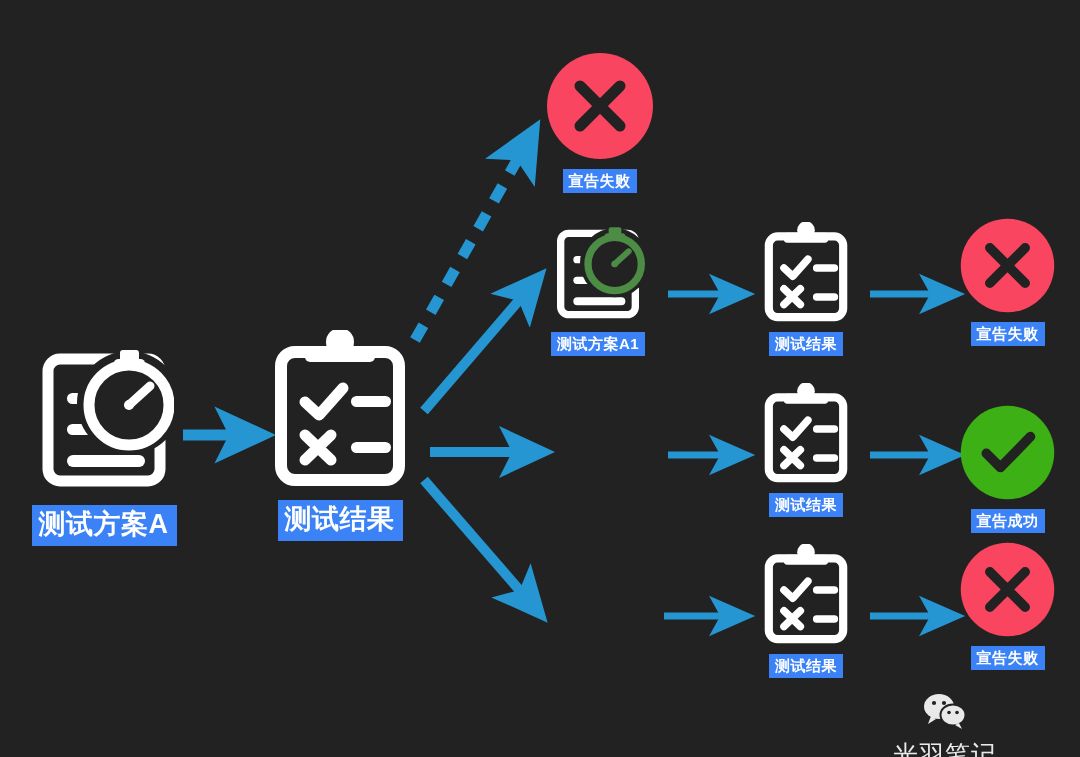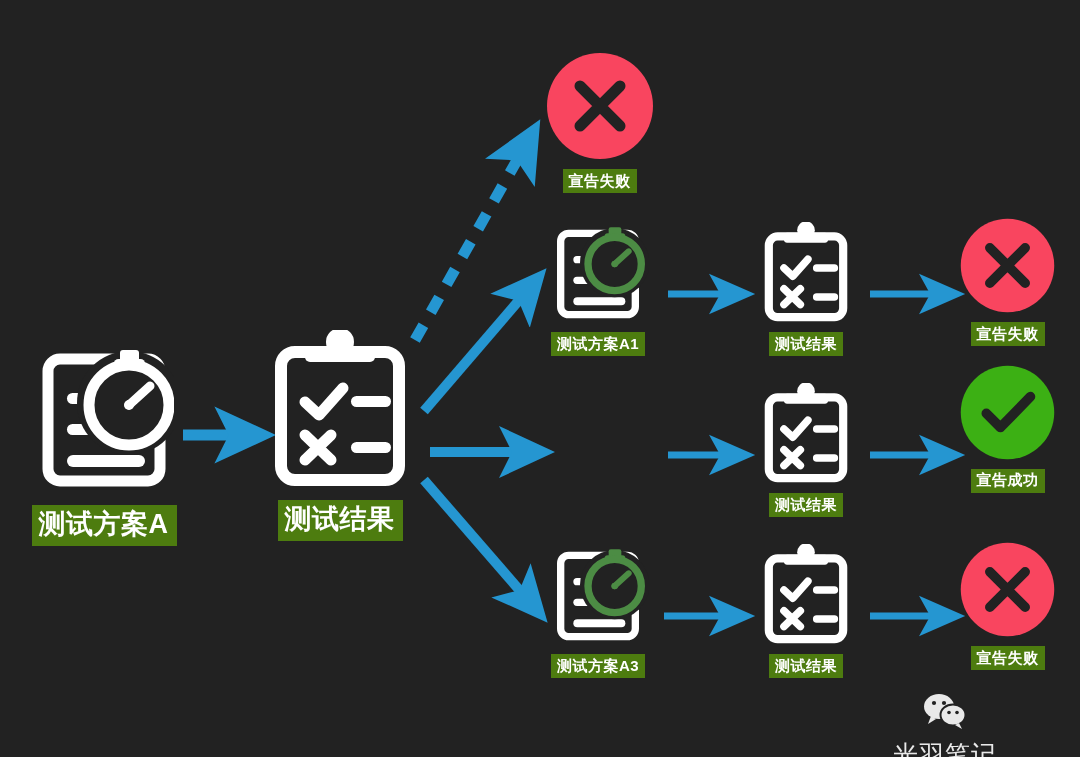--- a/index.html
+++ b/index.html
@@ -20,21 +20,21 @@
   .node {
     position: absolute;
     display: flex;
     flex-direction: column;
     align-items: center;
   }
   .glyph {
     display: block;
   }
   .label {
-    background: #4d7c0f;
+    background: #3b82f6;
     color: #ffffff;
     font-weight: bold;
     letter-spacing: 0.5px;
     line-height: 1;
     white-space: nowrap;
     text-align: center;
   }
   .label-lg {
     font-size: 27px;
     padding: 6px 8px 8px 7px;
@@ -237,48 +237,30 @@
         <circle cx="73" cy="12" r="14" fill="#ffffff"></circle>
         <path d="M38 72 L52 85 L76 58" fill="none" stroke="#ffffff" stroke-width="12" stroke-linecap="round" stroke-linejoin="round"></path>
         <rect x="84" y="66" width="40" height="12" rx="6" fill="#ffffff"></rect>
         <path d="M38 105 L64 130 M64 105 L38 130" stroke="#ffffff" stroke-width="12" stroke-linecap="round"></path>
         <rect x="84" y="112" width="40" height="12" rx="6" fill="#ffffff"></rect>
       </svg>
     </span>
     <span class="label label-sm">测试结果</span>
   </div>
 
-  <div class="node" style="left:959px; top:364px; width:97px;font-family:Liberation Serif, serif;">
+  <div class="node" style="left:959px; top:404px; width:97px;">
     <span class="glyph">
       <svg width="97" height="97" viewBox="0 0 110 110">
         <circle cx="55" cy="55" r="53" fill="#3cb014"></circle>
         <path d="M31 56 L47 72 L81 37" fill="none" stroke="#222222" stroke-width="11" stroke-linecap="round" stroke-linejoin="round"></path>
       </svg>
     </span>
     <span class="label label-sm">宣告成功</span>
   </div>
 
-  <div class="node" style="left:543px; top:546px; width:110px;">
-    <span class="glyph">
-      <svg width="102" height="100" viewBox="0 0 140 150">
-        <path d="M14 26 a12 12 0 0 1 12 -12 h88 a12 12 0 0 1 12 12 v98
-                 a12 12 0 0 1 -12 12 h-88 a12 12 0 0 1 -12 -12 z" fill="none" stroke="#ffffff" stroke-width="11"></path>
-        <rect x="33" y="48" width="46" height="11" rx="5.5" fill="#ffffff"></rect>
-        <rect x="33" y="79" width="46" height="11" rx="5.5" fill="#ffffff"></rect>
-        <rect x="33" y="110" width="78" height="12" rx="6" fill="#ffffff"></rect>
-        <circle cx="95" cy="58" r="52" fill="#222222"></circle>
-        <rect x="86" y="5" width="19" height="13" rx="3" fill="#4c8c44"></rect>
-        <rect x="80" y="14" width="31" height="9" rx="4.5" fill="#4c8c44"></rect>
-        <circle cx="95" cy="60" r="40" fill="none" stroke="#4c8c44" stroke-width="11"></circle>
-        <path d="M95 60 L116 41" stroke="#4c8c44" stroke-width="9" stroke-linecap="round"></path>
-        <circle cx="95" cy="60" r="5" fill="#4c8c44"></circle>
-      </svg>
-    </span>
-    <span class="label label-sm">测试方案A3</span>
-  </div>
 
   <div class="node" style="left:760px; top:544px; width:92px;">
     <span class="glyph">
       <svg width="92" height="102" viewBox="0 0 146 160">
         <path d="M14 36 a14 14 0 0 1 14 -14 h90 a14 14 0 0 1 14 14 v100
                  a14 14 0 0 1 -14 14 h-90 a14 14 0 0 1 -14 -14 z" fill="none" stroke="#ffffff" stroke-width="13"></path>
         <rect x="38" y="16" width="70" height="16" rx="5" fill="#ffffff"></rect>
         <circle cx="73" cy="12" r="14" fill="#ffffff"></circle>
         <path d="M38 72 L52 85 L76 58" fill="none" stroke="#ffffff" stroke-width="12" stroke-linecap="round" stroke-linejoin="round"></path>
         <rect x="84" y="66" width="40" height="12" rx="6" fill="#ffffff"></rect>

